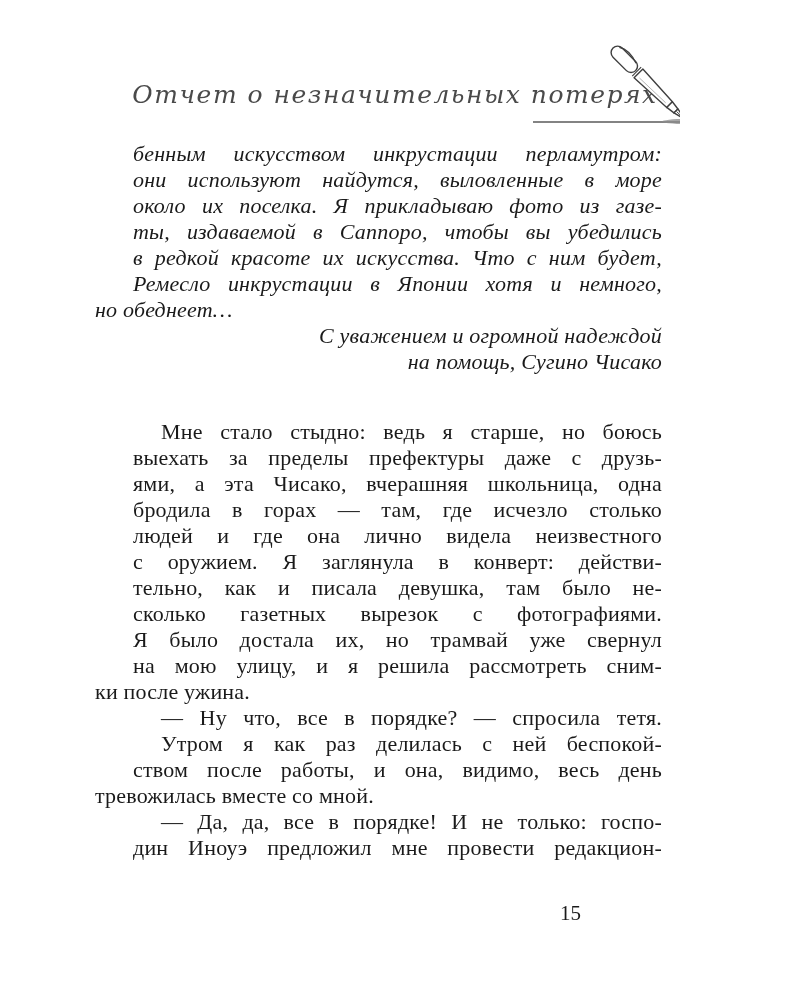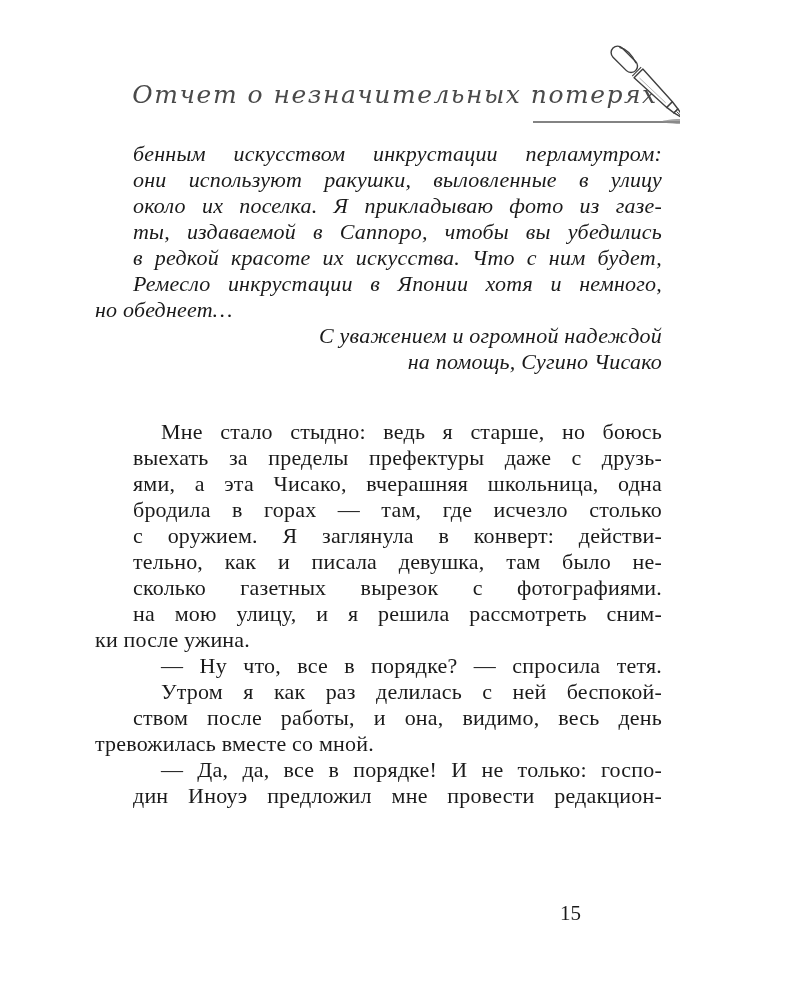--- a/index.html
+++ b/index.html
@@ -86,38 +86,40 @@
       <line x1="-6.3" y1="33.5" x2="6.3" y2="33.5" stroke-width="1.1"></line>
       <polygon points="-4,80 4,80 2.8,89 -2.8,89"></polygon>
       <polygon points="-2.8,89 2.8,89 0.4,101"></polygon>
       <line x1="0" y1="90" x2="0.3" y2="99" stroke-width="0.9"></line>
       <line x1="-2.5" y1="40" x2="-1.5" y2="76" stroke="#9a9a9a" stroke-width="0.7"></line>
     </g>
   </svg>
 
   <div class="letter-block">
       <div class="line justify">бенным искусством инкрустации перламутром:</div>
-      <div class="line justify">они используют ракушки, выловленные в улицу</div>
+      <div class="line justify">они используют найдутся, выловленные в море</div>
       <div class="line justify">около их поселка. Я прикладываю фото из газе-</div>
       <div class="line justify">ты, издаваемой в Саппоро, чтобы вы убедились</div>
       <div class="line justify">в редкой красоте их искусства. Что с ним будет,</div>
       <div class="line justify">Ремесло инкрустации в Японии хотя и немного,</div>
       <div class="line left">но обеднеет…</div>
       <div class="line right">С уважением и огромной надеждой</div>
       <div class="line right">на помощь, Сугино Чисако</div>
     </div>
 
   <div class="body-block">
       <div class="line justify indent">Мне стало стыдно: ведь я старше, но боюсь</div>
       <div class="line justify">выехать за пределы префектуры даже с друзь-</div>
       <div class="line justify">ями, а эта Чисако, вчерашняя школьница, одна</div>
       <div class="line justify">бродила в горах — там, где исчезло столько</div>
+      <div class="line justify">людей и где она лично видела неизвестного</div>
       <div class="line justify">с оружием. Я заглянула в конверт: действи-</div>
       <div class="line justify">тельно, как и писала девушка, там было не-</div>
       <div class="line justify">сколько газетных вырезок с фотографиями.</div>
+      <div class="line justify">Я было достала их, но трамвай уже свернул</div>
       <div class="line justify">на мою улицу, и я решила рассмотреть сним-</div>
       <div class="line left">ки после ужина.</div>
       <div class="line justify indent">— Ну что, все в порядке? — спросила тетя.</div>
       <div class="line justify indent">Утром я как раз делилась с ней беспокой-</div>
       <div class="line justify">ством после работы, и она, видимо, весь день</div>
       <div class="line left">тревожилась вместе со мной.</div>
       <div class="line justify indent">— Да, да, все в порядке! И не только: госпо-</div>
       <div class="line justify">дин Иноуэ предложил мне провести редакцион-</div>
     </div>
 

